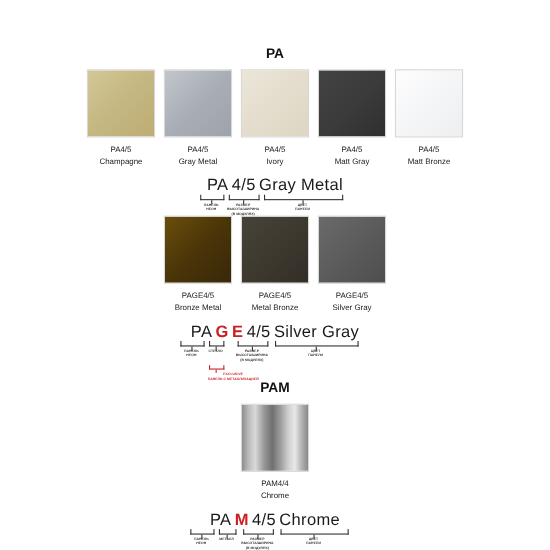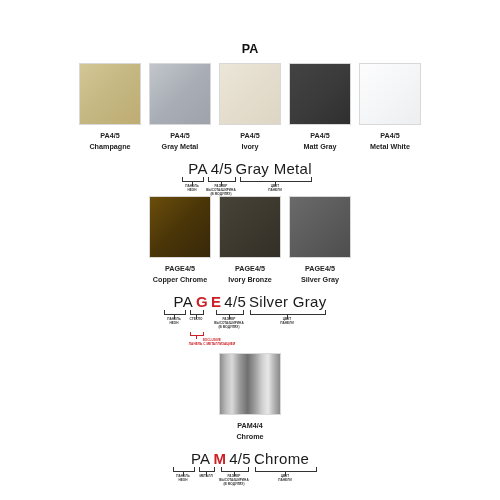--- a/index.html
+++ b/index.html
@@ -28,21 +28,20 @@
     text-align: center;
     font-size: 12.5px;
     font-weight: bold;
     color: #111;
   }
 
   .swatch-row {
     display: flex;
     justify-content: center;
     gap: 8px;
-    font-weight: bold;
   }
   .swatch-cell {
     width: 62px;
     display: flex;
     flex-direction: column;
     align-items: center;
   }
   .swatch {
     width: 62px; height: 62px;
     border: 1px solid #d8d8d8;
@@ -144,21 +143,21 @@
         <div class="swatch-label" style="margin-top:1px;">Ivory</div>
       </div>
       <div class="swatch-cell">
         <div class="swatch" style="background:linear-gradient(135deg,#434343 0%,#3a3a3a 55%,#2f2f2f 100%);"></div>
         <div class="swatch-label">PA4/5</div>
         <div class="swatch-label" style="margin-top:1px;">Matt Gray</div>
       </div>
       <div class="swatch-cell">
         <div class="swatch" style="background:linear-gradient(135deg,#fdfdfe 0%,#f4f5f6 55%,#eceef0 100%);"></div>
         <div class="swatch-label">PA4/5</div>
-        <div class="swatch-label" style="margin-top:1px;">Metal White</div>
+        <div class="swatch-label" style="margin-top:1px;">Matt Bronze</div>
       </div>
     </div>
 
     <div class="code-block" style="margin-top:9px;">
       <div class="code-line">
         <span class="tok">PA</span>
         <span class="tok">4/5</span>
         <span class="tok">Gray Metal</span>
       </div>
       <div style="position:relative; width:160px; height:7px;">
@@ -180,26 +179,26 @@
       </div>
     </div>
   </div>
 
   <div style="position:absolute; top:188px; left:0; width:500px;">
 
     <div class="swatch-row" style="margin-top:8px;">
       <div class="swatch-cell">
         <div class="swatch" style="background:linear-gradient(135deg,#6b4e0c 0%,#4a3508 50%,#38280a 100%);"></div>
         <div class="swatch-label">PAGE4/5</div>
-        <div class="swatch-label" style="margin-top:1px;">Copper Chrome</div>
+        <div class="swatch-label" style="margin-top:1px;">Bronze Metal</div>
       </div>
       <div class="swatch-cell">
         <div class="swatch" style="background:linear-gradient(135deg,#474338 0%,#3c382e 55%,#332f28 100%);"></div>
         <div class="swatch-label">PAGE4/5</div>
-        <div class="swatch-label" style="margin-top:1px;">Ivory Bronze</div>
+        <div class="swatch-label" style="margin-top:1px;">Metal Bronze</div>
       </div>
       <div class="swatch-cell">
         <div class="swatch" style="background:linear-gradient(135deg,#6a6a6a 0%,#5a5a5a 55%,#4e4e4e 100%);"></div>
         <div class="swatch-label">PAGE4/5</div>
         <div class="swatch-label" style="margin-top:1px;">Silver Gray</div>
       </div>
     </div>
 
     <div class="code-block" style="margin-top:9px;">
       <div class="code-line">
@@ -232,20 +231,21 @@
       <div style="position:relative; width:180px; height:12px; margin-top:-1px;">
         <div class="excl-brk" style="left:30px; top:0; width:14px;"></div>
         <div class="excl-tick" style="left:36px; top:4px;"></div>
         <div class="note excl" style="left:52px; top:6px;">EXCLUSIVE
 ПАНЕЛЬ С МЕТАЛЛИЗАЦИЕЙ</div>
       </div>
     </div>
   </div>
 
   <div style="position:absolute; top:345px; left:0; width:500px;">
+    <div class="section-title">PAM</div>
 
     <div class="swatch-row" style="margin-top:8px;">
       <div class="swatch-cell">
         <div class="swatch" style="background:linear-gradient(90deg,#8d8d8d 0%,#bcbcbc 10%,#d9d9d9 20%,#9a9a9a 33%,#707070 46%,#9b9b9b 58%,#cfcfcf 70%,#e8e8e8 80%,#b4b4b4 90%,#8a8a8a 100%);"></div>
         <div class="swatch-label">PAM4/4</div>
         <div class="swatch-label" style="margin-top:1px;">Chrome</div>
       </div>
     </div>
 
     <div class="code-block" style="margin-top:9px;">

